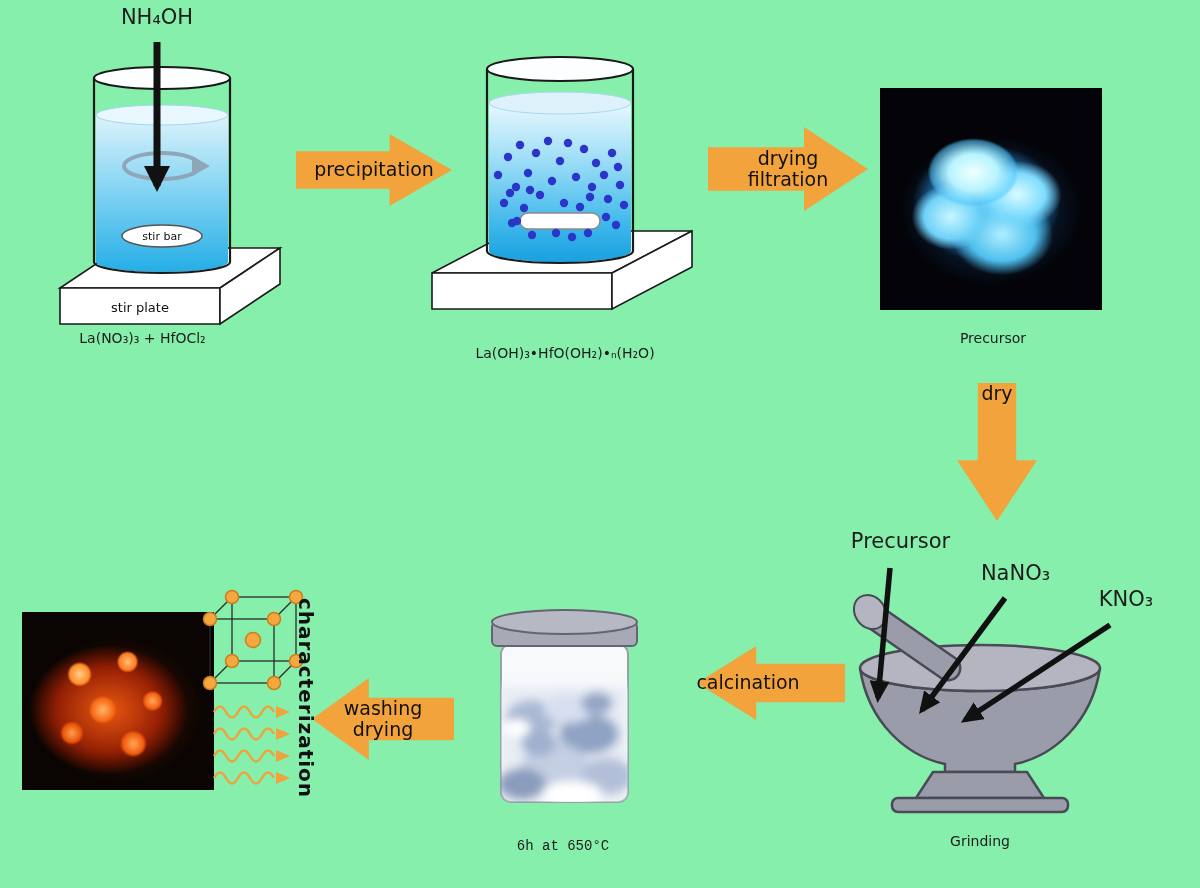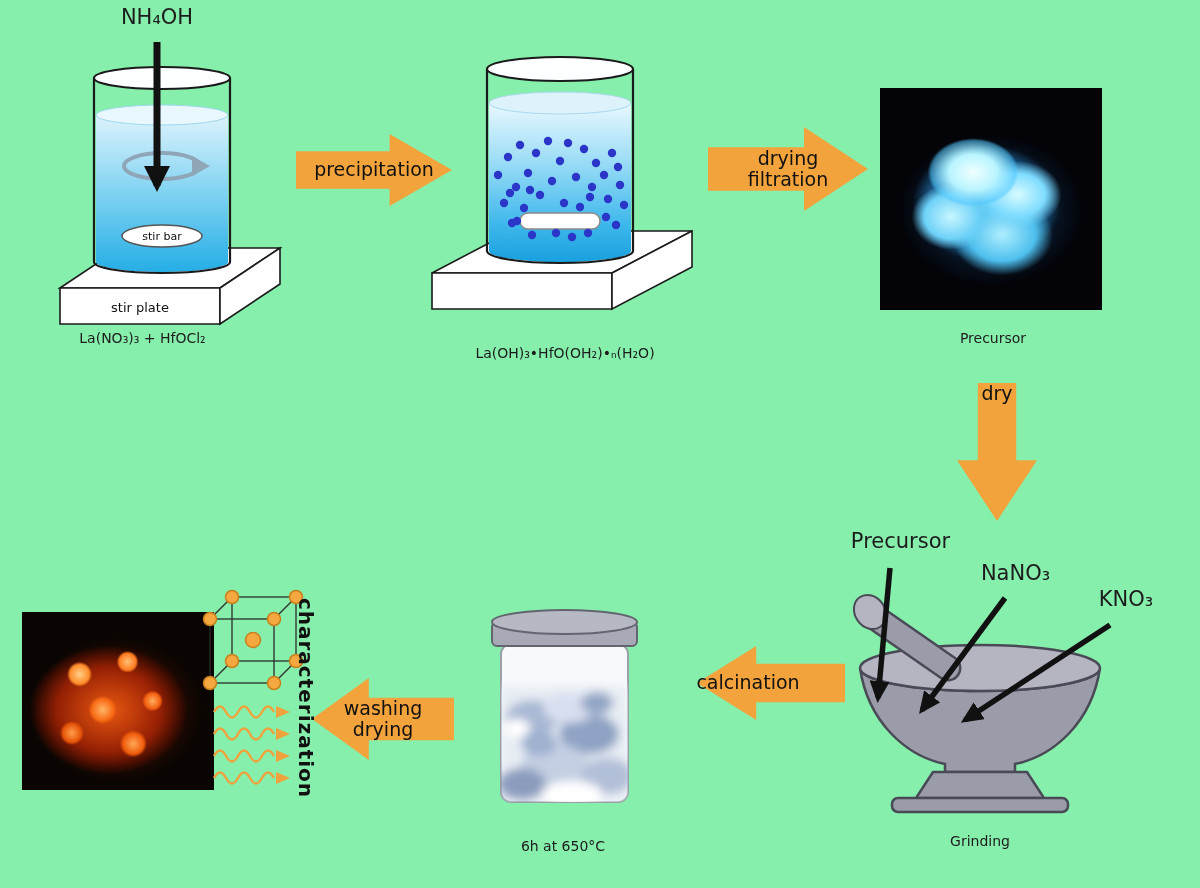--- a/index.html
+++ b/index.html
@@ -224,21 +224,21 @@
       <ellipse cx="62" cy="135" rx="18" ry="13" fill="#9fb1cf"></ellipse>
       <ellipse cx="95" cy="186" rx="30" ry="13" fill="#ffffff"></ellipse>
       <ellipse cx="40" cy="120" rx="13" ry="9" fill="#ffffff"></ellipse>
     </g>
     <g>
       <rect x="15" y="14" width="145" height="24" rx="5" fill="#a7a9b6" stroke="#63656f" stroke-width="2"></rect>
       <ellipse cx="87.5" cy="14" rx="72.5" ry="12" fill="#b6b8c4" stroke="#63656f" stroke-width="2"></ellipse>
     </g>
   </svg>
 
-  <div class="caption" style="left:463px;top:838px;width:200px;">6h at 650°C</div>
+  <div class="caption" style="left:463px;top:838px;width:200px;font-family:Liberation Mono, monospace;">6h at 650°C</div>
 
   <div class="blockarrow arrow-left" style="left:312px;top:678px;width:142px;height:82px;"></div>
   <div class="abs" style="left:312px;top:678px;width:142px;height:82px;">
     <div class="alabel">
       <span>washing</span>
       <span>drying</span>
     </div>
   </div>
 
   <div class="photo photo-red" style="left:22px;top:612px;width:192px;height:178px;"></div>

